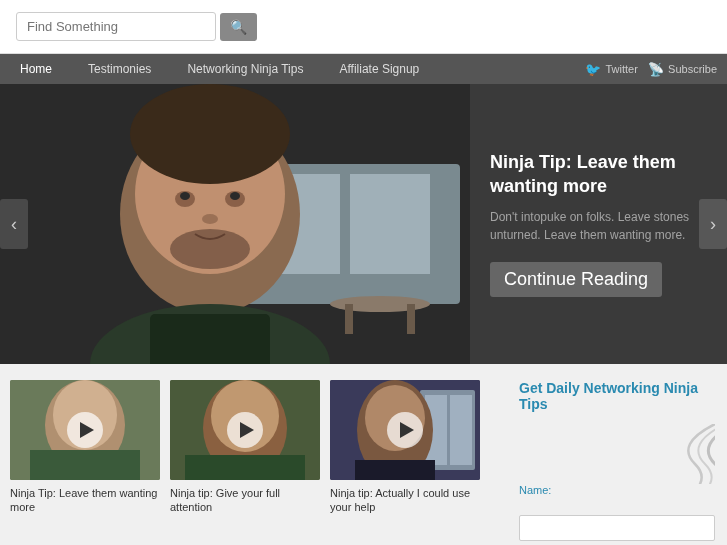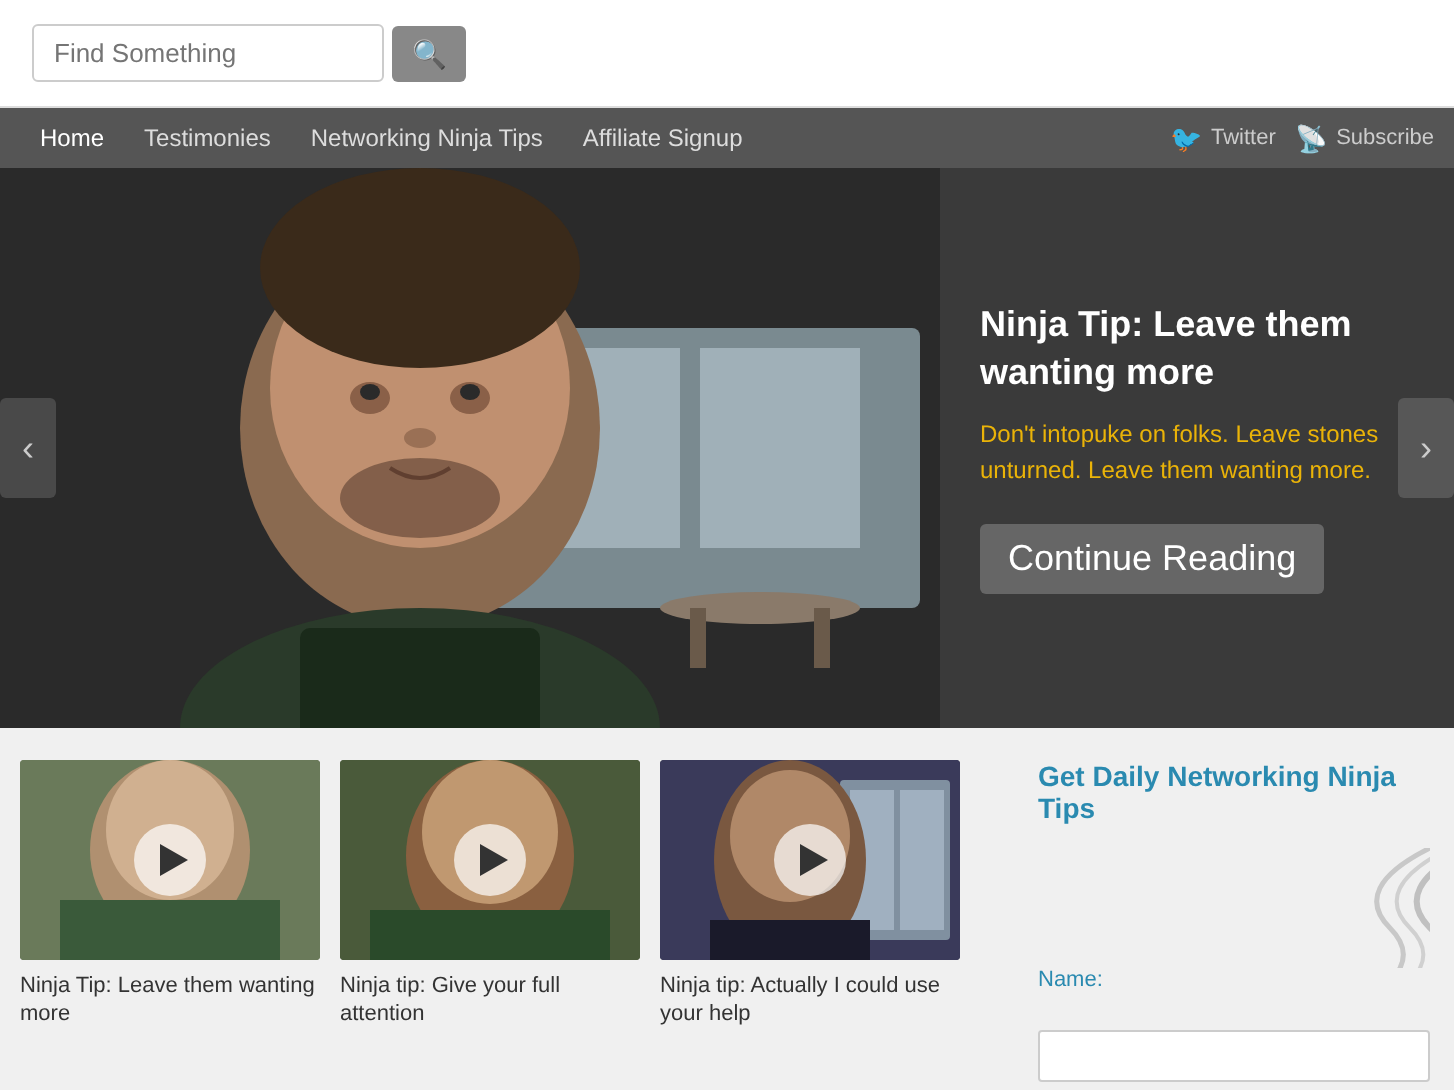--- a/index.html
+++ b/index.html
@@ -27,21 +27,21 @@
       font-size: 24px;
       font-weight: normal;
       color: #333;
     }
     #search-area {
       display: flex;
       align-items: center;
       gap: 4px;
     }
     #search-input {
-      width: 176px;
+      width: 200px;
       padding: 6px 10px;
       border: 1px solid #ccc;
       border-radius: 3px;
       font-size: 13px;
       color: #999;
       background: #fff;
     }
     #search-button {
       background: #888;
       border: none;
@@ -56,21 +56,21 @@
     #nav {
       background: #555;
       padding: 0 10px;
       display: flex;
       align-items: center;
       height: 30px;
     }
     #nav-left {
       display: flex;
       align-items: center;
-      gap: 0;
+      gap: 16px;
       flex: 1;
     }
     #nav-right {
       display: flex;
       align-items: center;
       gap: 10px;
     }
     .nav-item {
       color: #ddd;
       font-size: 12px;
@@ -128,21 +128,21 @@
     }
     #hero-title {
       font-size: 18px;
       font-weight: bold;
       color: #fff;
       margin-bottom: 10px;
       line-height: 1.3;
     }
     #hero-desc {
       font-size: 12px;
-      color: #eab308;
+      color: #a3a3a3;
       margin-bottom: 18px;
       line-height: 1.5;
     }
     #hero-cta {
       display: inline-block;
       background: #666;
       color: #fff;
       padding: 7px 14px;
       border-radius: 3px;
       font-size: 18px;

